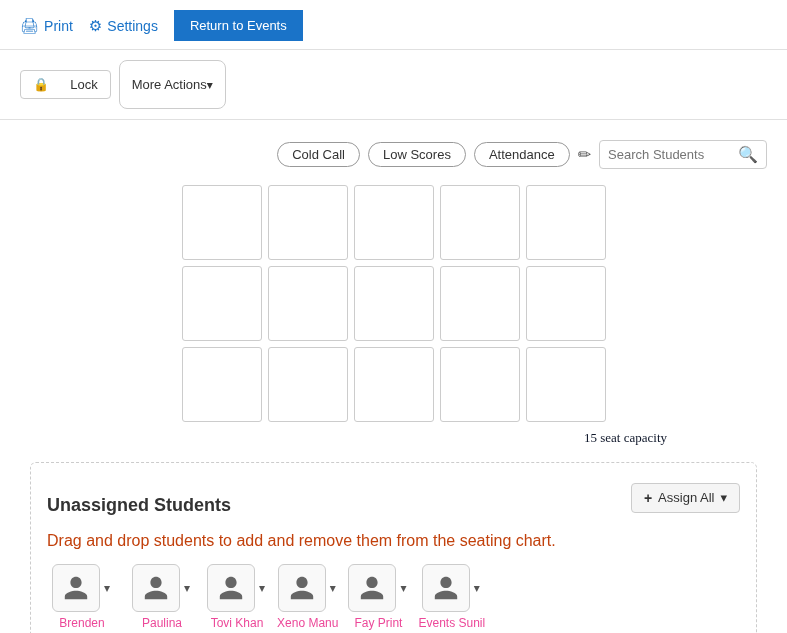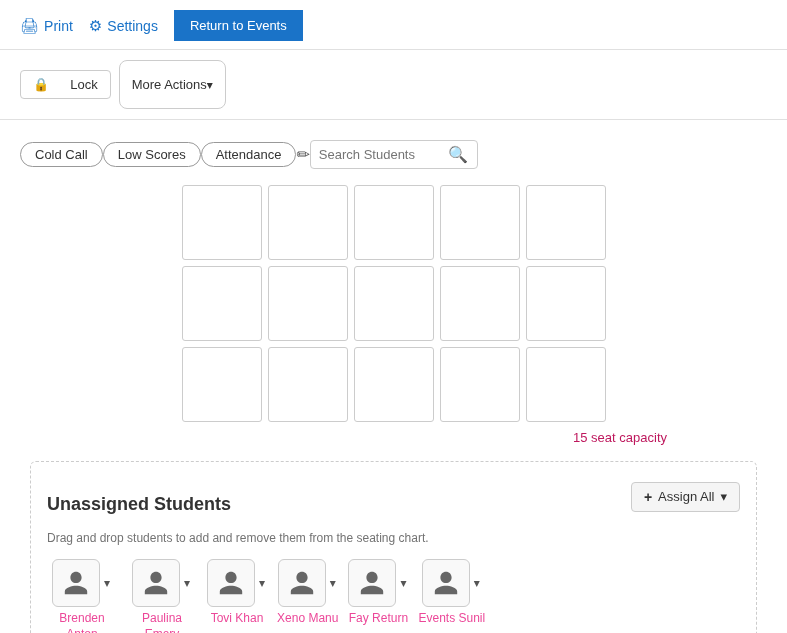--- a/index.html
+++ b/index.html
@@ -11,37 +11,37 @@
     .top-link { display: flex; align-items: center; gap: 5px; color: #1a73c8; font-size: 14px; cursor: pointer; text-decoration: none; }
 
     .toolbar { display: flex; align-items: center; justify-content: space-between; padding: 10px 20px; border-bottom: 1px solid #e0e0e0; }
     .toolbar-left { display: flex; align-items: center; gap: 8px; }
     .btn-lock { display: flex; align-items: center; gap: 21px; border: 1px solid #ccc; background: #fff; border-radius: 4px; padding: 6px 12px; cursor: pointer; font-size: 13px; color: #333; }
     .btn-more { display: flex; align-items: center; border: 1px solid #ccc; background: #fff; border-radius: 8px; padding: 16px 12px; cursor: pointer; font-size: 13px; color: #333; }
     .btn-return { background: #1a73c8; color: #fff; border: none; border-radius: 0; padding: 8px 16px; cursor: pointer; font-size: 13px; font-weight: 500; }
 
     .main-content { padding: 20px; }
 
-    .filter-row { display: flex; align-items: center; justify-content: flex-start; margin-bottom: 16px; }
+    .filter-row { display: flex; align-items: center; justify-content: flex-end; gap: 8px; margin-bottom: 16px; }
     .filter-tag { border: 1px solid #999; border-radius: 20px; padding: 4px 14px; font-size: 13px; color: #333; background: #fff; cursor: pointer; }
     .search-box { display: flex; align-items: center; border: 1px solid #ccc; border-radius: 4px; padding: 4px 8px; }
     .search-box input { border: none; outline: none; font-size: 13px; color: #555; width: 130px; background: transparent; }
     .search-icon-btn { color: #1a73c8; cursor: pointer; font-size: 16px; background: none; border: none; padding: 0; }
 
     .seating-grid-wrapper { display: flex; flex-direction: column; align-items: center; margin-bottom: 8px; }
     .seating-grid { display: grid; grid-template-columns: repeat(5, 80px); grid-template-rows: repeat(3, 75px); gap: 6px; }
     .seat-cell { border: 1px solid #ccc; border-radius: 3px; background: #fff; }
 
-    .capacity-label { text-align: right; color: #be185d; font-size: 13px; margin-bottom: 16px; padding-right: 100px; }
+    .capacity-label { text-align: right; color: #0f172a; font-size: 13px; margin-bottom: 16px; padding-right: 100px; font-family: Liberation Serif, serif; }
 
     .unassigned-panel { border: 1px dashed #ccc; border-radius: 6px; margin: 0 10px; padding: 16px; }
     .unassigned-header { display: flex; align-items: center; justify-content: space-between; margin-bottom: 6px; }
     .unassigned-title { font-size: 18px; font-weight: 600; color: #333; margin-top: 16px; }
     .btn-assign-all { display: flex; align-items: center; gap: 6px; border: 1px solid #ccc; background: #f5f5f5; border-radius: 4px; padding: 6px 12px; cursor: pointer; font-size: 13px; color: #333; }
-    .drag-hint { font-size: 12px; color: #737373; margin-bottom: 14px; margin-top: 16px; }
+    .drag-hint { font-size: 16px; color: #c2410c; margin-bottom: 14px; margin-top: 16px; }
 
     .student-list { display: flex; align-items: flex-start; gap: 10px; flex-wrap: wrap; }
     .student-item { display: flex; flex-direction: column; align-items: center; gap: 4px; cursor: grab; }
     .student-avatar-row { display: flex; align-items: center; gap: 2px; }
     .student-avatar { width: 48px; height: 48px; border: 1px solid #ccc; border-radius: 6px; display: flex; align-items: center; justify-content: center; background: #f9f9f9; }
     .student-avatar svg { width: 28px; height: 28px; fill: #666; }
     .student-dropdown { background: none; border: none; cursor: pointer; color: #555; font-size: 12px; padding: 0 2px; }
     .student-name { font-size: 12px; text-align: center; color: #ec4899; line-height: 1.3; max-width: 70px; }
 
     
@@ -175,21 +175,21 @@
         </div>
         <div class="student-item">
           <div class="student-avatar-row">
             <div class="student-avatar">
               <svg viewBox="0 0 24 24" xmlns="http://www.w3.org/2000/svg">
                 <path d="M12 12c2.7 0 4.8-2.1 4.8-4.8S14.7 2.4 12 2.4 7.2 4.5 7.2 7.2 9.3 12 12 12zm0 2.4c-3.2 0-9.6 1.6-9.6 4.8v2.4h19.2v-2.4c0-3.2-6.4-4.8-9.6-4.8z"></path>
               </svg>
             </div>
             <button class="student-dropdown">▾</button>
           </div>
-          <div class="student-name">Fay Return</div>
+          <div class="student-name">Fay Print</div>
         </div>
         <div class="student-item">
           <div class="student-avatar-row">
             <div class="student-avatar">
               <svg viewBox="0 0 24 24" xmlns="http://www.w3.org/2000/svg">
                 <path d="M12 12c2.7 0 4.8-2.1 4.8-4.8S14.7 2.4 12 2.4 7.2 4.5 7.2 7.2 9.3 12 12 12zm0 2.4c-3.2 0-9.6 1.6-9.6 4.8v2.4h19.2v-2.4c0-3.2-6.4-4.8-9.6-4.8z"></path>
               </svg>
             </div>
             <button class="student-dropdown">▾</button>
           </div>

